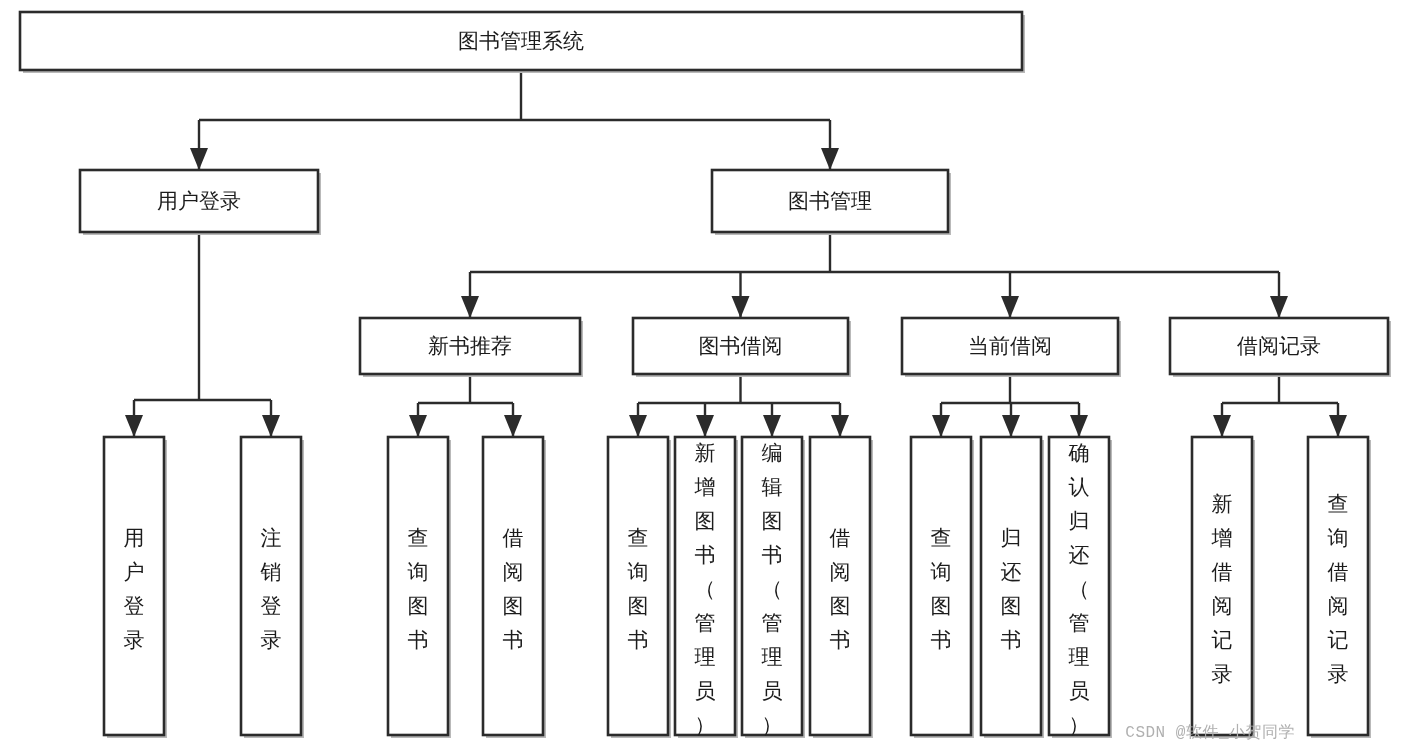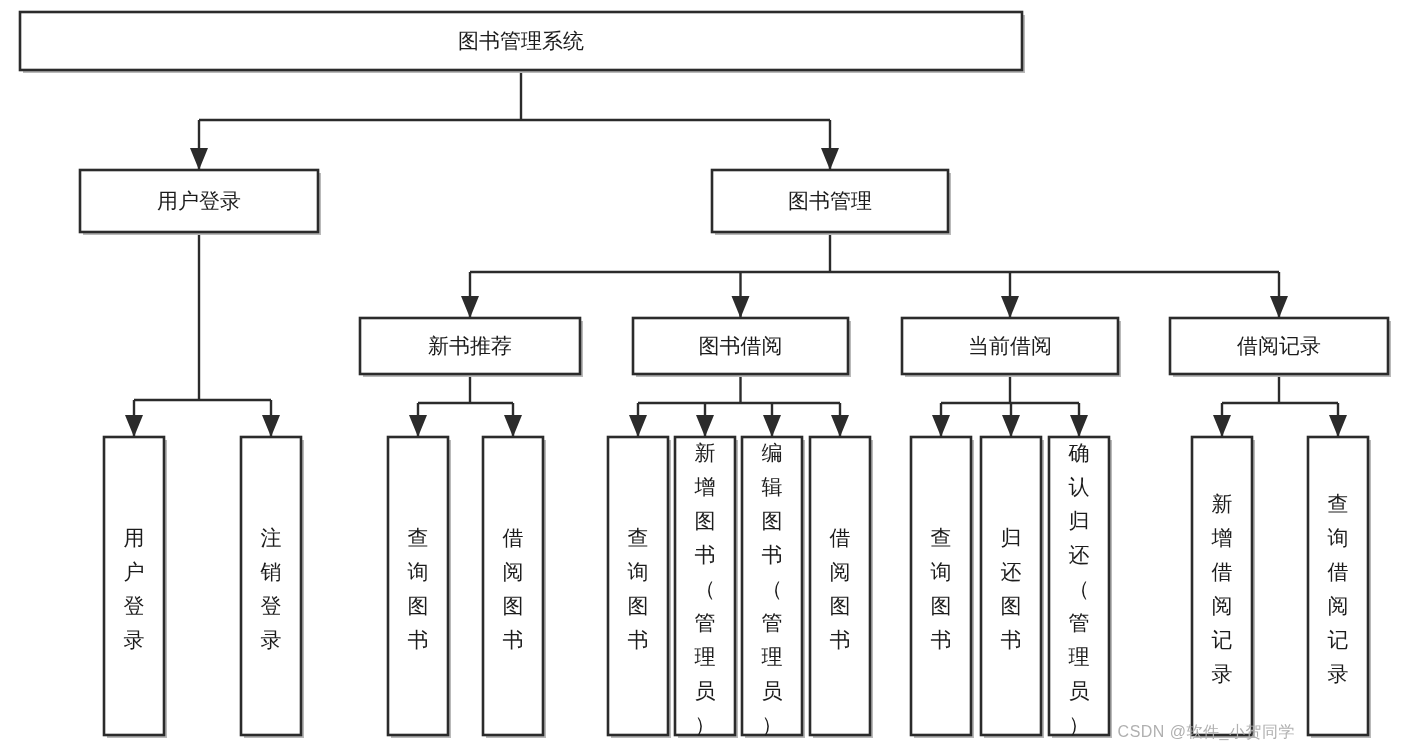--- a/index.html
+++ b/index.html
@@ -56,21 +56,21 @@
   .node-label-v {
     font-family: "DejaVu Sans", "Liberation Sans", sans-serif;
     font-size: 21px;
     fill: #1c1c1c;
     text-anchor: middle;
   }
   .watermark {
     position: absolute;
     right: 10px;
     bottom: 4px;
-    font-family: Liberation Sans, sans-serif;
+    font-family: Liberation Mono, monospace;
     font-size: 16px;
     color: #b0b0b0;
     letter-spacing: 0.5px;
     white-space: nowrap;
     pointer-events: none;
   }
 </style>
 </head>
 <body>
 

